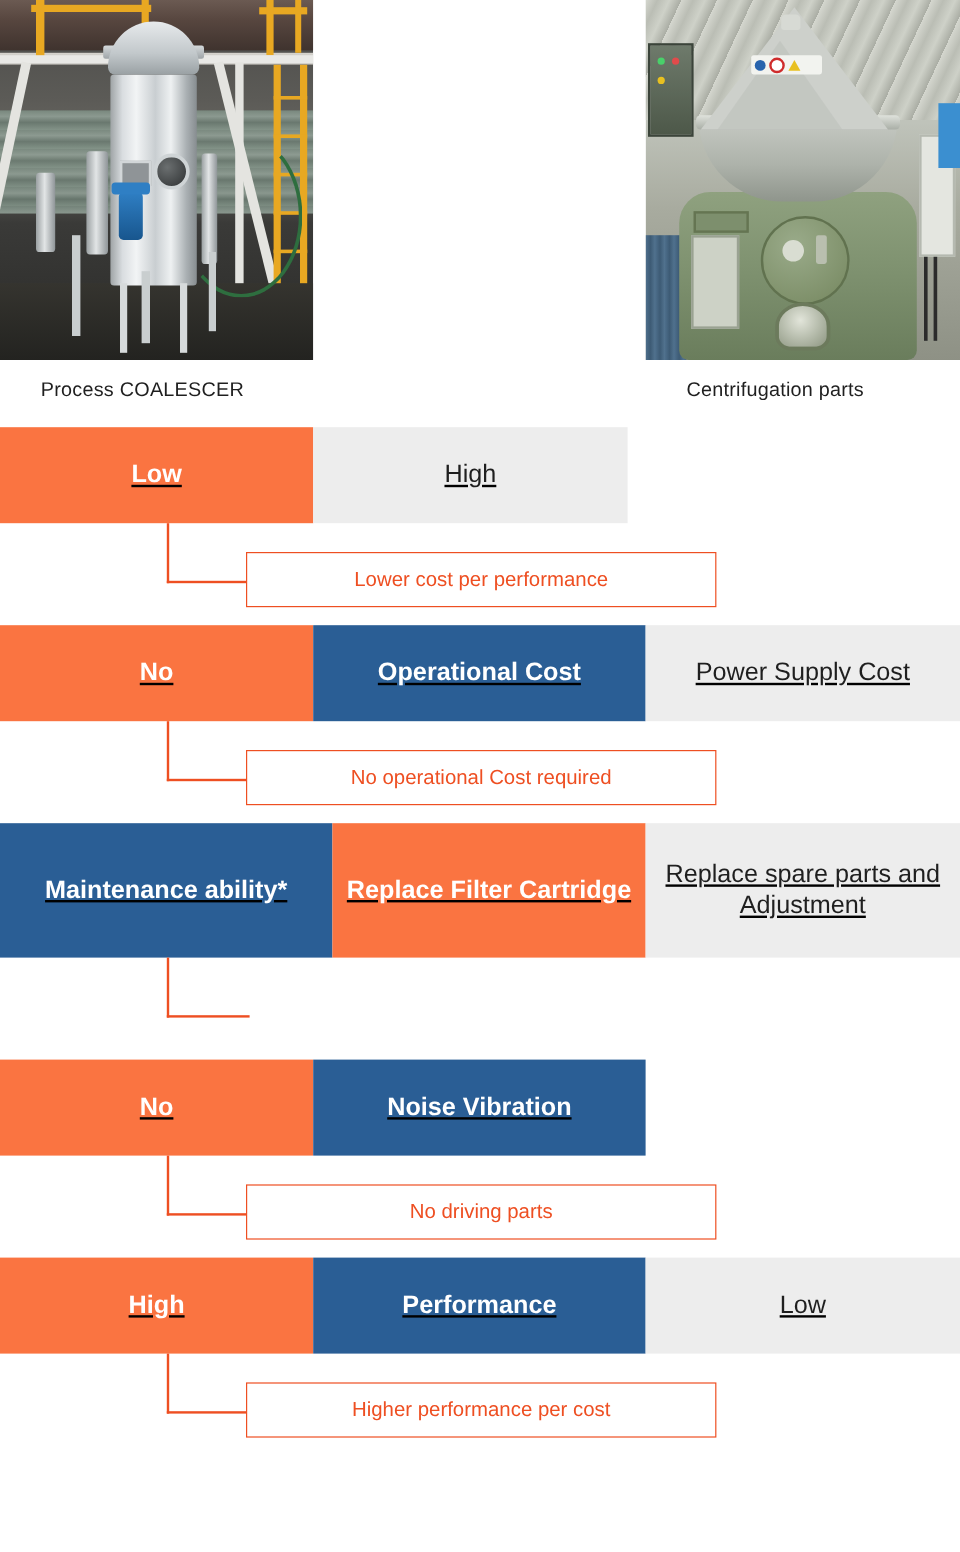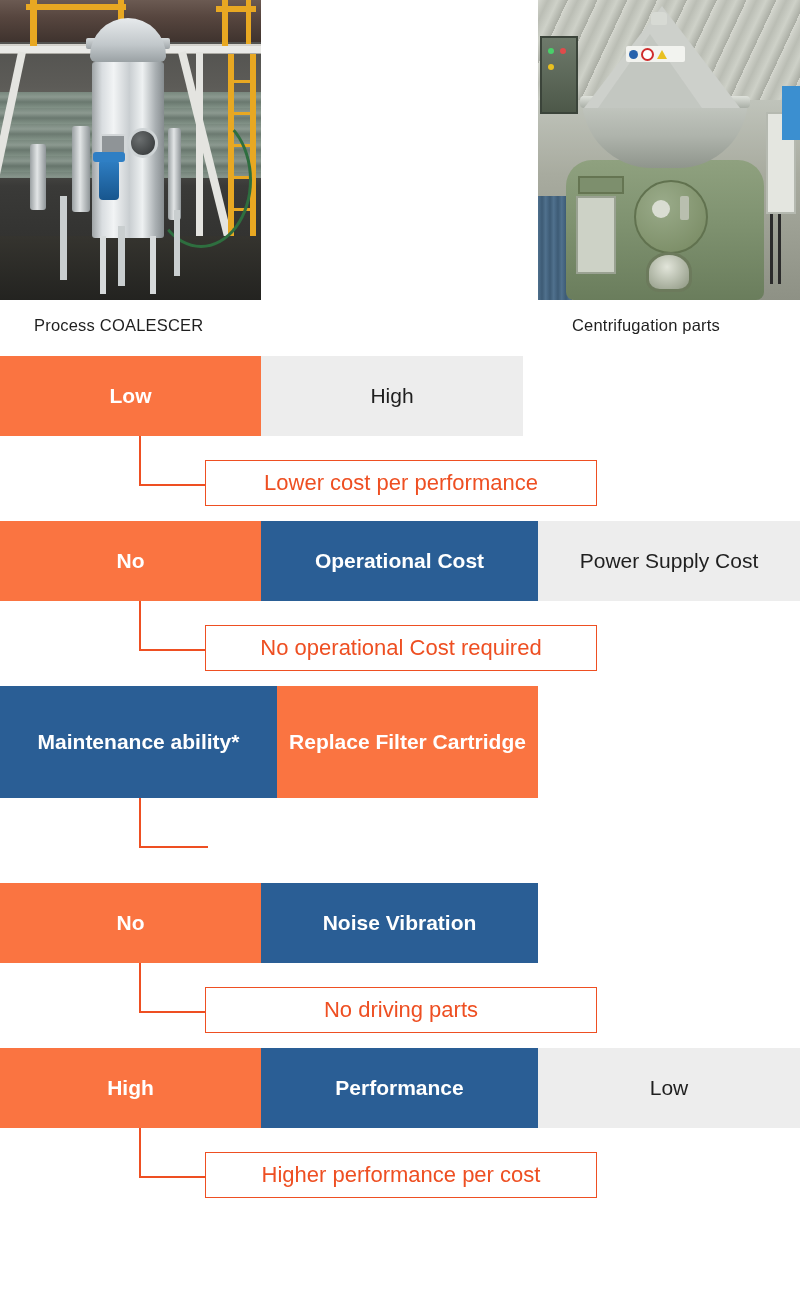--- a/index.html
+++ b/index.html
@@ -262,21 +262,21 @@
     top: 16px;
     font-size: 16.5px;
     color: #1f1f1f;
     letter-spacing: .2px;
     white-space: nowrap;
   }
   .caption-left  { left: 34px; }
   .caption-right { left: 572px; }
 
   
-  .block { position: relative; width: 726px; }
+  .block { position: relative; width: 726px; text-decoration: underline; }
 
   .row {
     display: flex;
     width: 800px;
     height: 80px;
   }
   .cell {
     display: flex;
     align-items: center;
     justify-content: center;
@@ -325,21 +325,21 @@
   .note-box {
     position: absolute;
     left: 205px;
     top: 24px;
     width: 392px;
     height: 46px;
     box-sizing: border-box;
     border: 1.5px solid #ee4f22;
     background: #ffffff;
     color: #ee4f22;
-    font-size: 22px;
+    font-size: 17px;
     display: flex;
     align-items: center;
     justify-content: center;
     text-align: center;
   }
 </style>
 </head>
 <body>
 
 <div class="photo-row">
@@ -445,20 +445,21 @@
     <div class="cell cell-right">Power Supply Cost</div>
   </div>
   <div class="note-area">
     <div class="connector"></div>
     <div class="note-box">No operational Cost required</div>
   </div>
 
   <div class="row tall">
     <div class="cell cell-mid">Maintenance ability*</div>
     <div class="cell cell-left">Replace Filter Cartridge</div>
+    <div class="cell cell-right">Replace spare parts and Adjustment</div>
   </div>
   <div class="note-area">
     <div class="connector"></div>
   </div>
 
   <div class="row">
     <div class="cell cell-left">No</div>
     <div class="cell cell-mid">Noise Vibration</div>
   </div>
   <div class="note-area">

